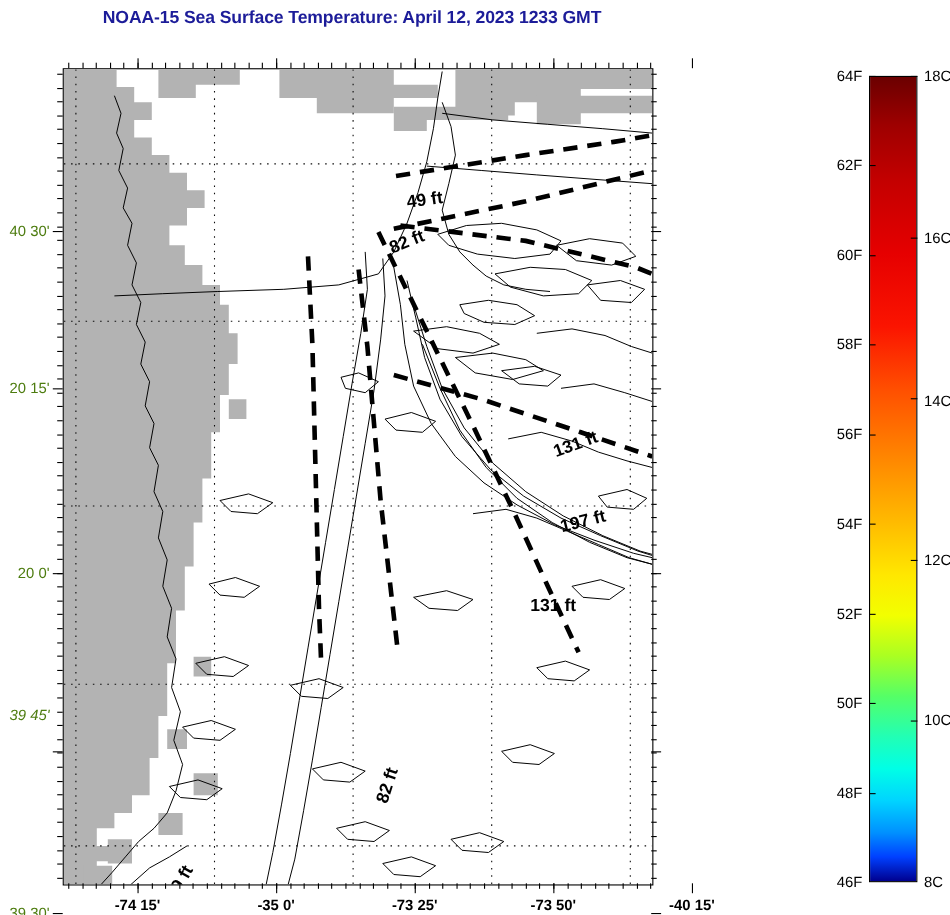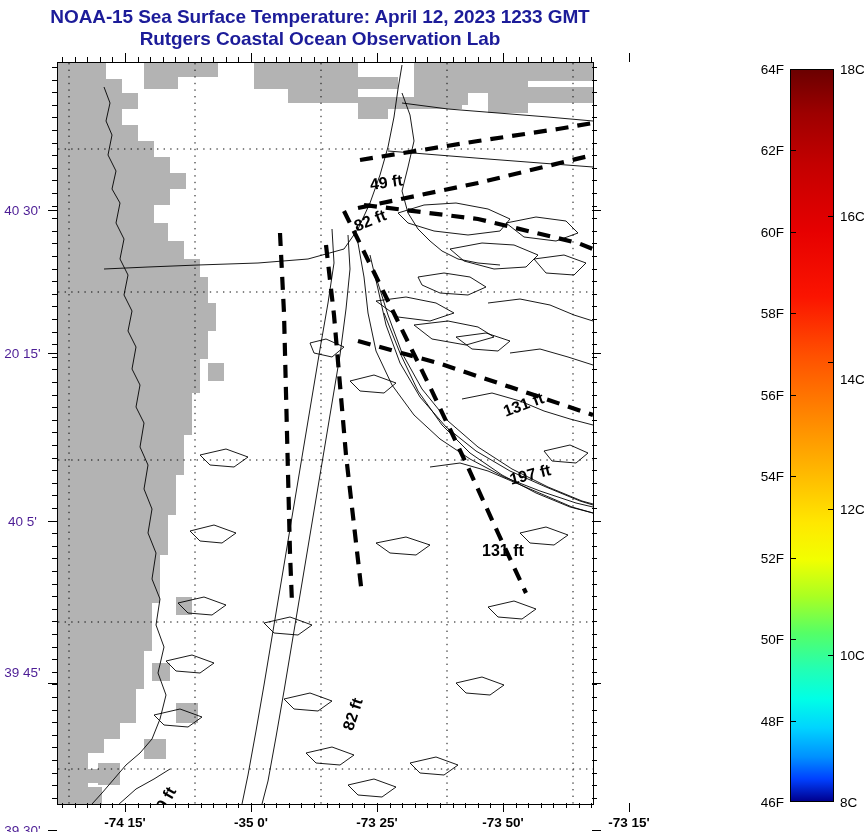--- a/index.html
+++ b/index.html
@@ -1,43 +1,43 @@
 <!DOCTYPE html>
 <html><head>
 <meta charset="utf-8">
 <style>
   html,body{margin:0;padding:0;background:#ffffff;}
   body{width:864px;height:832px;position:relative;overflow:hidden;
        font-family:"Liberation Sans", sans-serif;}
 
   
   #title-block{position:absolute;left:0;top:6px;width:640px;text-align:center;}
-  #title-block div{color:#1c1c99;font-weight:bold;font-size:19px;line-height:22px;
+  #title-block div{color:#1c1c99;font-weight:bold;font-size:16px;line-height:22px;
                    letter-spacing:-0.1px;white-space:nowrap;}
 
   
   #map-frame{position:absolute;left:57px;top:62px;width:535px;height:741px;
              border:1px solid #000;background:#ffffff;overflow:hidden;}
   #map-canvas{position:absolute;left:0;top:0;width:535px;height:741px;}
 
   
   .tick{position:absolute;background:#000;}
   .tick.bot{width:1px;height:5px;}
   .tick.bot.major{height:9px;}
   .tick.lft{height:1px;width:5px;}
   .tick.lft.major{width:9px;}
   .tick.top{width:1px;height:5px;}
   .tick.top.major{height:9px;}
   .tick.rgt{height:1px;width:5px;}
   .tick.rgt.major{width:9px;}
 
   .xlabel{position:absolute;font-size:13.5px;color:#000;transform:translateX(-50%);
           white-space:nowrap;font-weight:bold;}
-  .ylabel{position:absolute;font-size:13.5px;color:#4c1d95;transform:translateY(-50%);
-          white-space:nowrap;text-align:center;}
+  .ylabel{position:absolute;font-size:13.5px;color:#4d7c0f;transform:translateY(-50%);
+          white-space:nowrap;text-align:right;}
 
   
   #cbar-wrap{position:absolute;left:790px;top:69px;width:44px;height:733px;}
   #cbar{position:absolute;left:0;top:0;width:44px;height:733px;border:1px solid #000;
         box-sizing:border-box;}
   .cb-tick{position:absolute;background:#000;height:1px;width:6px;}
   .cb-lbl-f{position:absolute;font-size:13.5px;color:#000;right:0;
             transform:translateY(-50%);white-space:nowrap;}
   .cb-lbl-c{position:absolute;font-size:13.5px;color:#000;left:0;
             transform:translateY(-50%);white-space:nowrap;}
@@ -46,21 +46,20 @@
 
   
   .depth{position:absolute;font-size:16px;font-weight:bold;color:#000;
          white-space:nowrap;}
 </style>
 </head>
 <body>
 
 <div id="title-block">
   <div style="color: rgb(28, 28, 153);">NOAA-15 Sea Surface Temperature:  April 12, 2023 1233 GMT</div>
-  <div style="color: rgb(28, 28, 153);">Rutgers Coastal Ocean Observation Lab</div>
 </div>
 
 <div id="map-frame">
   <svg id="map-canvas" viewBox="0 0 535 741" preserveAspectRatio="none">
 
     <g fill="#b3b3b3" stroke="none">
       <path d="M0,0 H48 V16 H64 V30 H80 V46 H64 V62 H80 V78 H96 V94 H112 V110 H128 V126
                H112 V142 H96 V160 H110 V178 H126 V196 H142 V214 H150 V240 H158 V268
                H150 V296 H142 V330 H134 V372 H126 V412 H118 V452 H110 V492 H102 V540
                H94 V588 H86 V626 H78 V660 H62 V676 H46 V690 H30 V706 H46 V720 H30 V741
@@ -390,33 +389,33 @@
     <div class="tick top major" style="left: 251px; top: 53px;"></div>
     <div class="xlabel" style="left: 251px; top: 815px;">-35 0'</div>
     <div class="tick bot major" style="left: 377px; top: 803px;"></div>
     <div class="tick top major" style="left: 377px; top: 53px;"></div>
     <div class="xlabel" style="left: 377px; top: 815px;">-73 25'</div>
     <div class="tick bot major" style="left: 503px; top: 803px;"></div>
     <div class="tick top major" style="left: 503px; top: 53px;"></div>
     <div class="xlabel" style="left: 503px; top: 815px;">-73 50'</div>
     <div class="tick bot major" style="left: 629px; top: 803px;"></div>
     <div class="tick top major" style="left: 629px; top: 53px;"></div>
-    <div class="xlabel" style="left: 629px; top: 815px;">-73 15'</div>
+    <div class="xlabel" style="left: 629px; top: 815px;">-40 15'</div>
     <div class="tick lft major" style="top: 210px; left: 48px;"></div>
     <div class="tick rgt major" style="top: 210px; left: 592px;"></div>
     <div class="ylabel" style="top: 210px; left: 0px; width: 45px;">40 30'</div>
     <div class="tick lft major" style="top: 353px; left: 48px;"></div>
     <div class="tick rgt major" style="top: 353px; left: 592px;"></div>
     <div class="ylabel" style="top: 353px; left: 0px; width: 45px;">20 15'</div>
     <div class="tick lft major" style="top: 521px; left: 48px;"></div>
     <div class="tick rgt major" style="top: 521px; left: 592px;"></div>
-    <div class="ylabel" style="top: 521px; left: 0px; width: 45px;">40 5'</div>
+    <div class="ylabel" style="top: 521px; left: 0px; width: 45px;">20 0'</div>
     <div class="tick lft major" style="top: 683px; left: 48px;"></div>
     <div class="tick rgt major" style="top: 683px; left: 592px;"></div>
-    <div class="ylabel" style="top: 672px; left: 0px; width: 45px;">39 45'</div>
+    <div class="ylabel" style="top: 650px; left: 0px; width: 45px; font-style: italic;">39 45'</div>
     <div class="tick lft major" style="top: 830px; left: 48px;"></div>
     <div class="tick rgt major" style="top: 830px; left: 592px;"></div>
     <div class="ylabel" style="top: 830px; left: 0px; width: 45px;">39 30'</div>
   </div>
 
 <div id="cb-f-col">
     <div class="cb-lbl-f" style="top: 0px;">64F</div>
     <div class="cb-lbl-f" style="top: 81.4444px;">62F</div>
     <div class="cb-lbl-f" style="top: 162.889px;">60F</div>
     <div class="cb-lbl-f" style="top: 244.333px;">58F</div>
@@ -442,17 +441,17 @@
       <div class="cb-tick" style="top: 0px; left: 38px;"></div>
       <div class="cb-tick" style="top: 146.6px; left: 38px;"></div>
       <div class="cb-tick" style="top: 293.2px; left: 38px;"></div>
       <div class="cb-tick" style="top: 439.8px; left: 38px;"></div>
       <div class="cb-tick" style="top: 586.4px; left: 38px;"></div>
     </div>
 </div>
 <div id="cb-c-col">
     <div class="cb-lbl-c" style="top: 0px;">18C</div>
     <div class="cb-lbl-c" style="top: 146.6px;">16C</div>
-    <div class="cb-lbl-c" style="top: 310px;">14C</div>
+    <div class="cb-lbl-c" style="top: 296px;">14C</div>
     <div class="cb-lbl-c" style="top: 439.8px;">12C</div>
     <div class="cb-lbl-c" style="top: 586.4px;">10C</div>
     <div class="cb-lbl-c" style="top: 733px;">8C</div>
   </div>
 
 </body></html>

